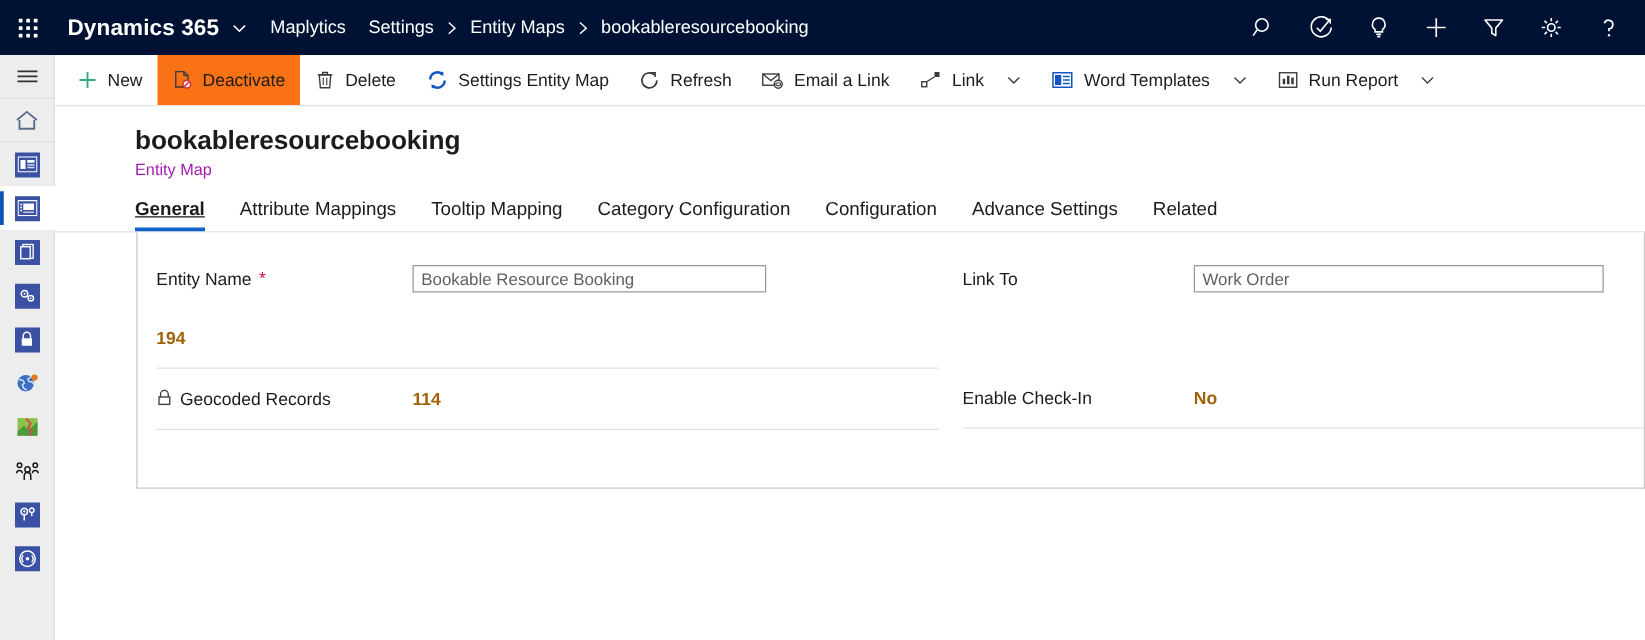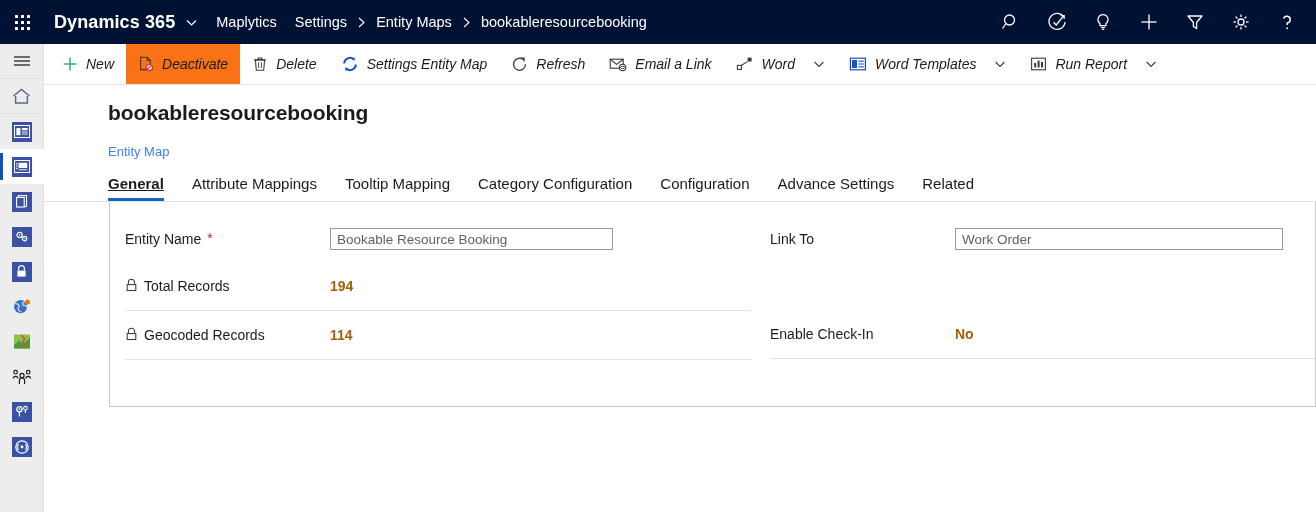--- a/index.html
+++ b/index.html
@@ -83,27 +83,27 @@
     border-bottom: 1px solid #e3e3e3;
     background: #ffffff;
     font-size: 14px; color: #1b1b1b;
     padding-left: 6px;
   }
   .cmd {
     display: flex; align-items: center; gap: 8px;
     padding: 0 12px; cursor: pointer; white-space: nowrap;
   }
   .cmd.hover { background: #f97316; }
-  .cmd .cmd-label { line-height: 1; font-style: italic; }
+  .cmd .cmd-label { line-height: 1; }
   .cmd .caret { margin-left: 10px; display: flex; align-items: center; }
 
   
   .pagehead { padding: 16px 0 0 64px; }
   .page-title { font-size: 21px; font-weight: bold; color: #1b1b1b; letter-spacing: -.1px; }
-  .page-sub { font-size: 13px; color: #3b82f6; margin-top: 19px; }
+  .page-sub { font-size: 13px; color: #a21caf; margin-top: 3px; }
 
   
   .tabs {
     display: flex; align-items: flex-end; gap: 0;
     padding: 16px 0 0 64px;
     font-size: 15px; color: #1b1b1b;
   }
   .tab {
     padding: 0 14px 9px 14px; cursor: pointer; position: relative; white-space: nowrap;
   }
@@ -481,21 +481,21 @@
         </div>
 
         <div class="cmd">
           <span>
             <svg width="18" height="16" viewBox="0 0 18 16">
               <rect x="1.4" y="9.4" width="4" height="4" fill="none" stroke="#3a3a3a" stroke-width="1.1"></rect>
               <rect x="11.6" y="1.6" width="4" height="4" fill="#3a3a3a"></rect>
               <line x1="5.6" y1="9.2" x2="11.4" y2="5.6" stroke="#3a3a3a" stroke-width="1.1"></line>
             </svg>
           </span>
-          <span class="cmd-label">Word</span>
+          <span class="cmd-label">Link</span>
           <span class="caret">
             <svg width="12" height="12" viewBox="0 0 12 12">
               <path d="M1.6 4 L6 8.4 L10.4 4" fill="none" stroke="#3a3a3a" stroke-width="1.1"></path>
             </svg>
           </span>
         </div>
 
         <div class="cmd">
           <span>
             <svg width="18" height="16" viewBox="0 0 18 16">
@@ -574,29 +574,20 @@
 
             <div class="field-row">
               <div class="field-label lbl-entity">
                 <span>Entity Name</span>
                 <span class="req">*</span>
               </div>
               <div class="txtbox entity">Bookable Resource Booking</div>
             </div>
 
             <div class="field-row tall">
-              <div class="field-label lbl-entity">
-                <span class="lock">
-                  <svg width="13" height="14" viewBox="0 0 13 14">
-                    <path d="M3.4 6.6 L3.4 4.4 a3.1 3.1 0 0 1 6.2 0 L9.6 6.6" fill="none" stroke="#3a3a3a" stroke-width="1.05"></path>
-                    <rect x="2.2" y="6.6" width="8.6" height="5.9" fill="none" stroke="#3a3a3a" stroke-width="1.05"></rect>
-                  </svg>
-                </span>
-                <span>Total Records</span>
-              </div>
               <div class="ro-value">194</div>
             </div>
 
             <div class="divider div-left"></div>
 
             <div class="field-row tall">
               <div class="field-label lbl-entity">
                 <span class="lock">
                   <svg width="13" height="14" viewBox="0 0 13 14">
                     <path d="M3.4 6.6 L3.4 4.4 a3.1 3.1 0 0 1 6.2 0 L9.6 6.6" fill="none" stroke="#3a3a3a" stroke-width="1.05"></path>

